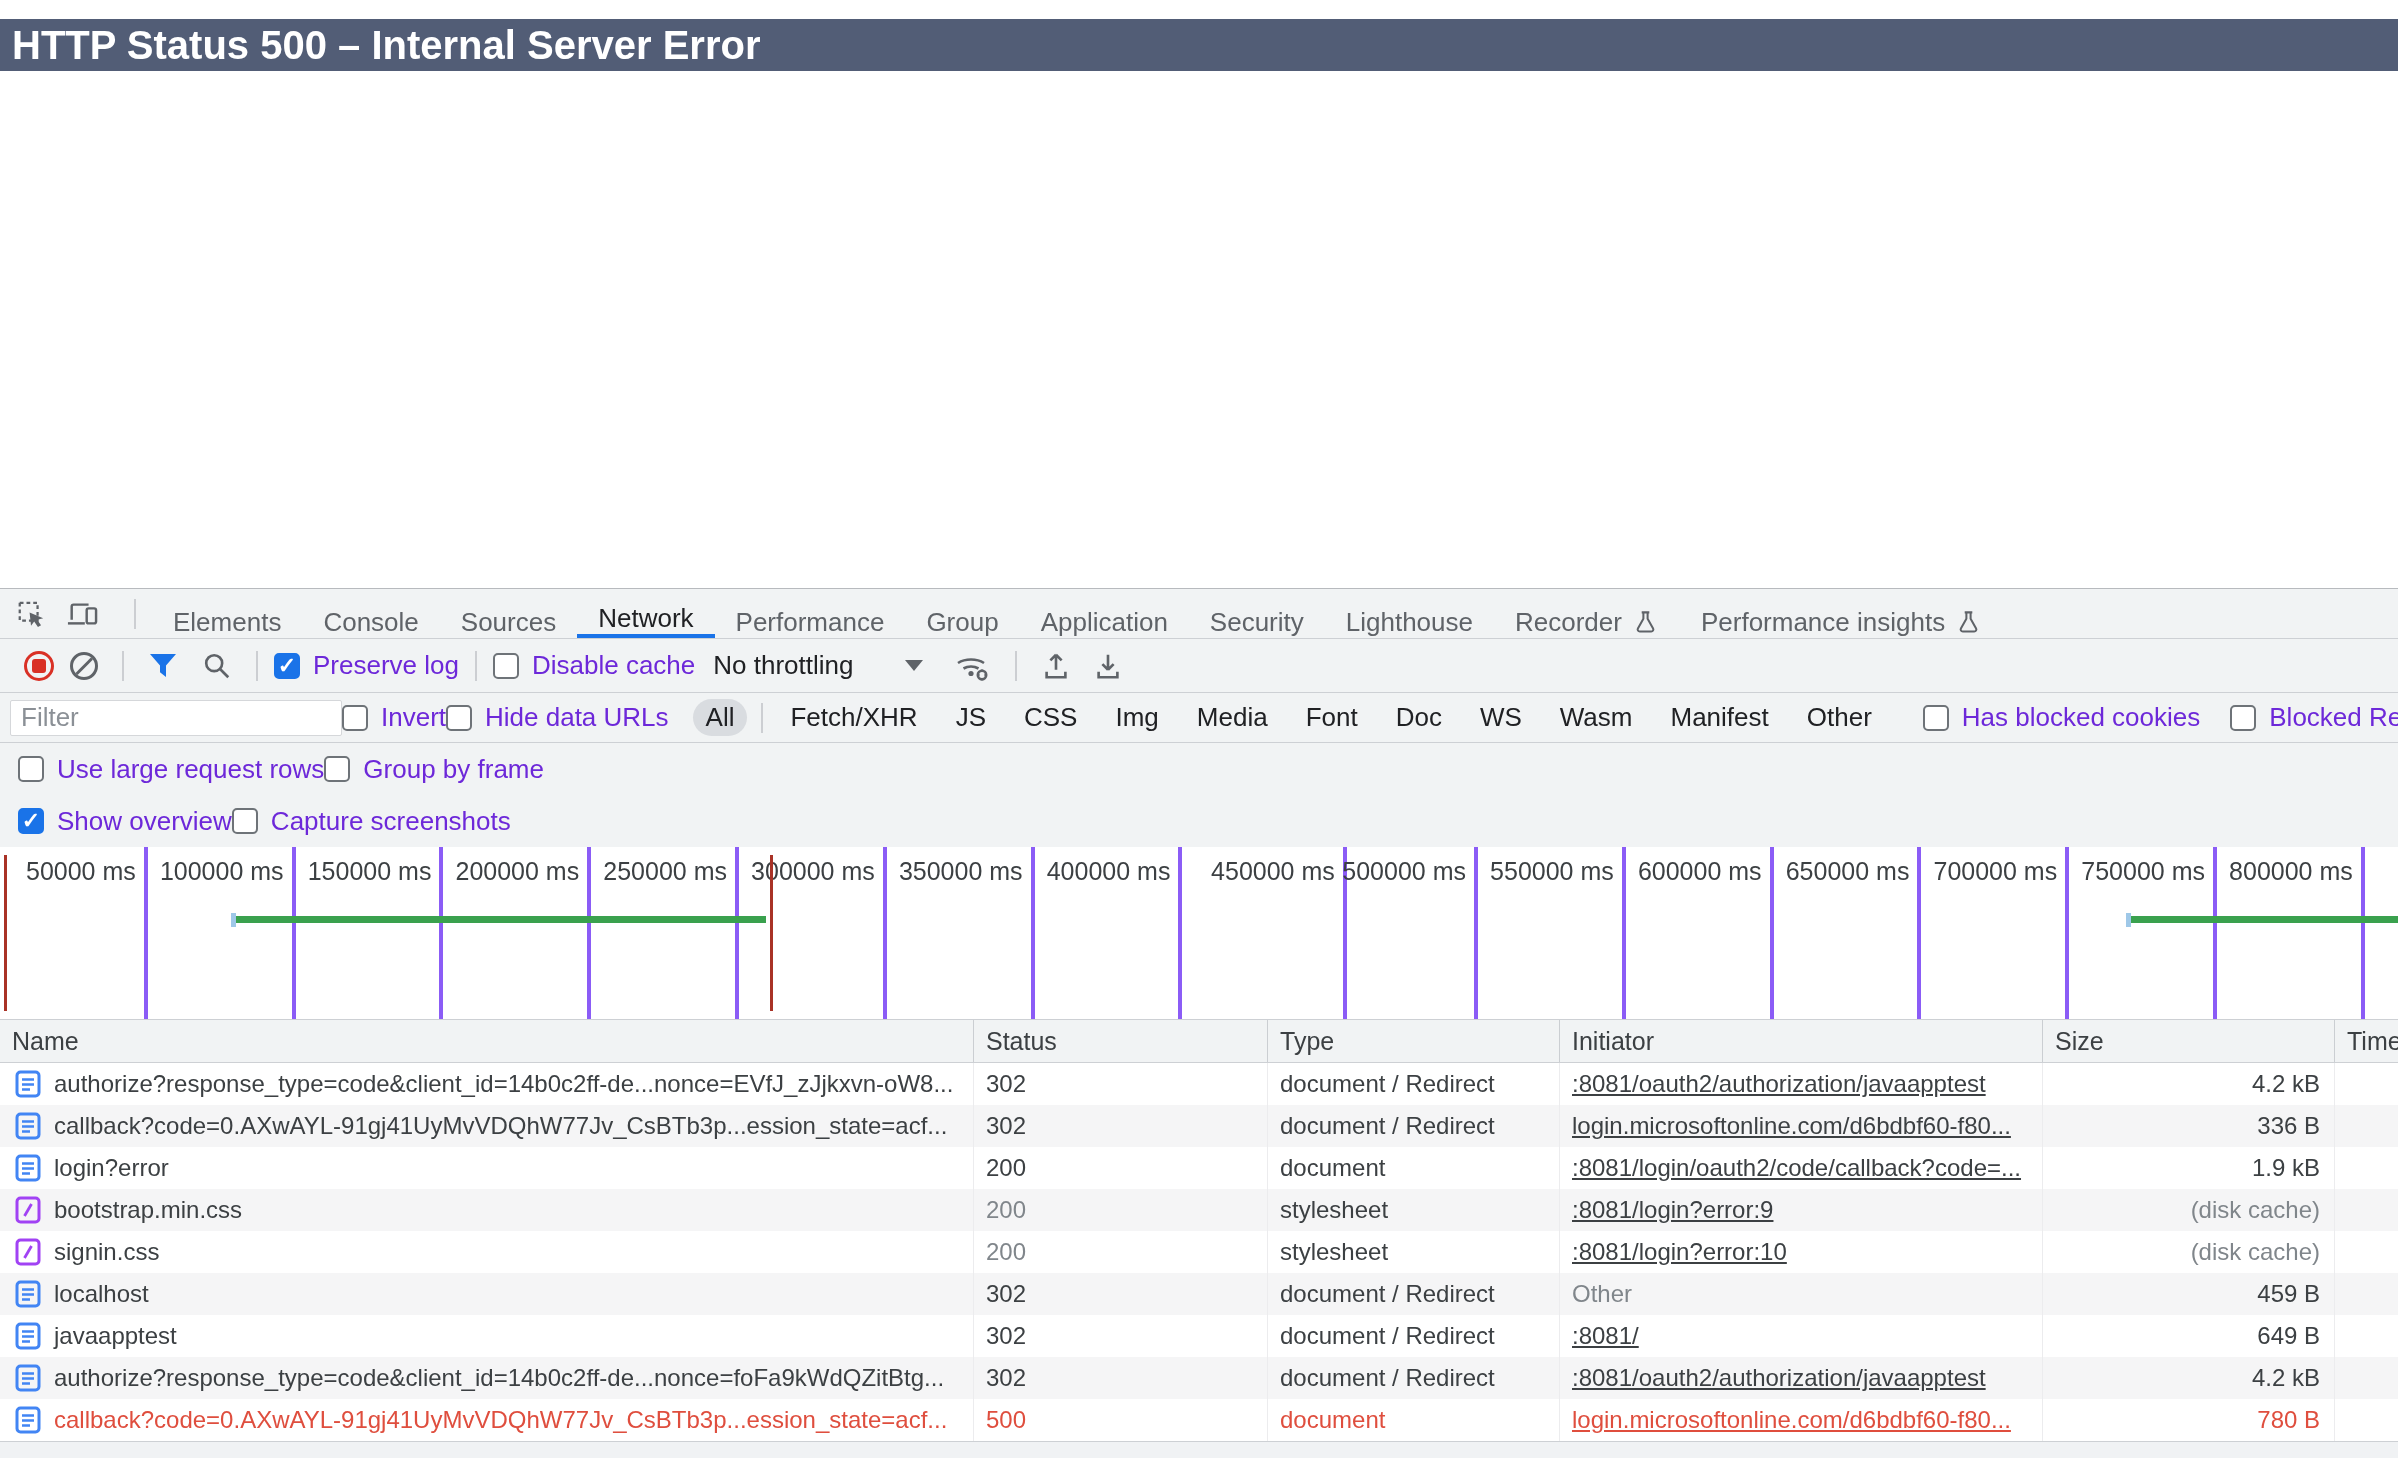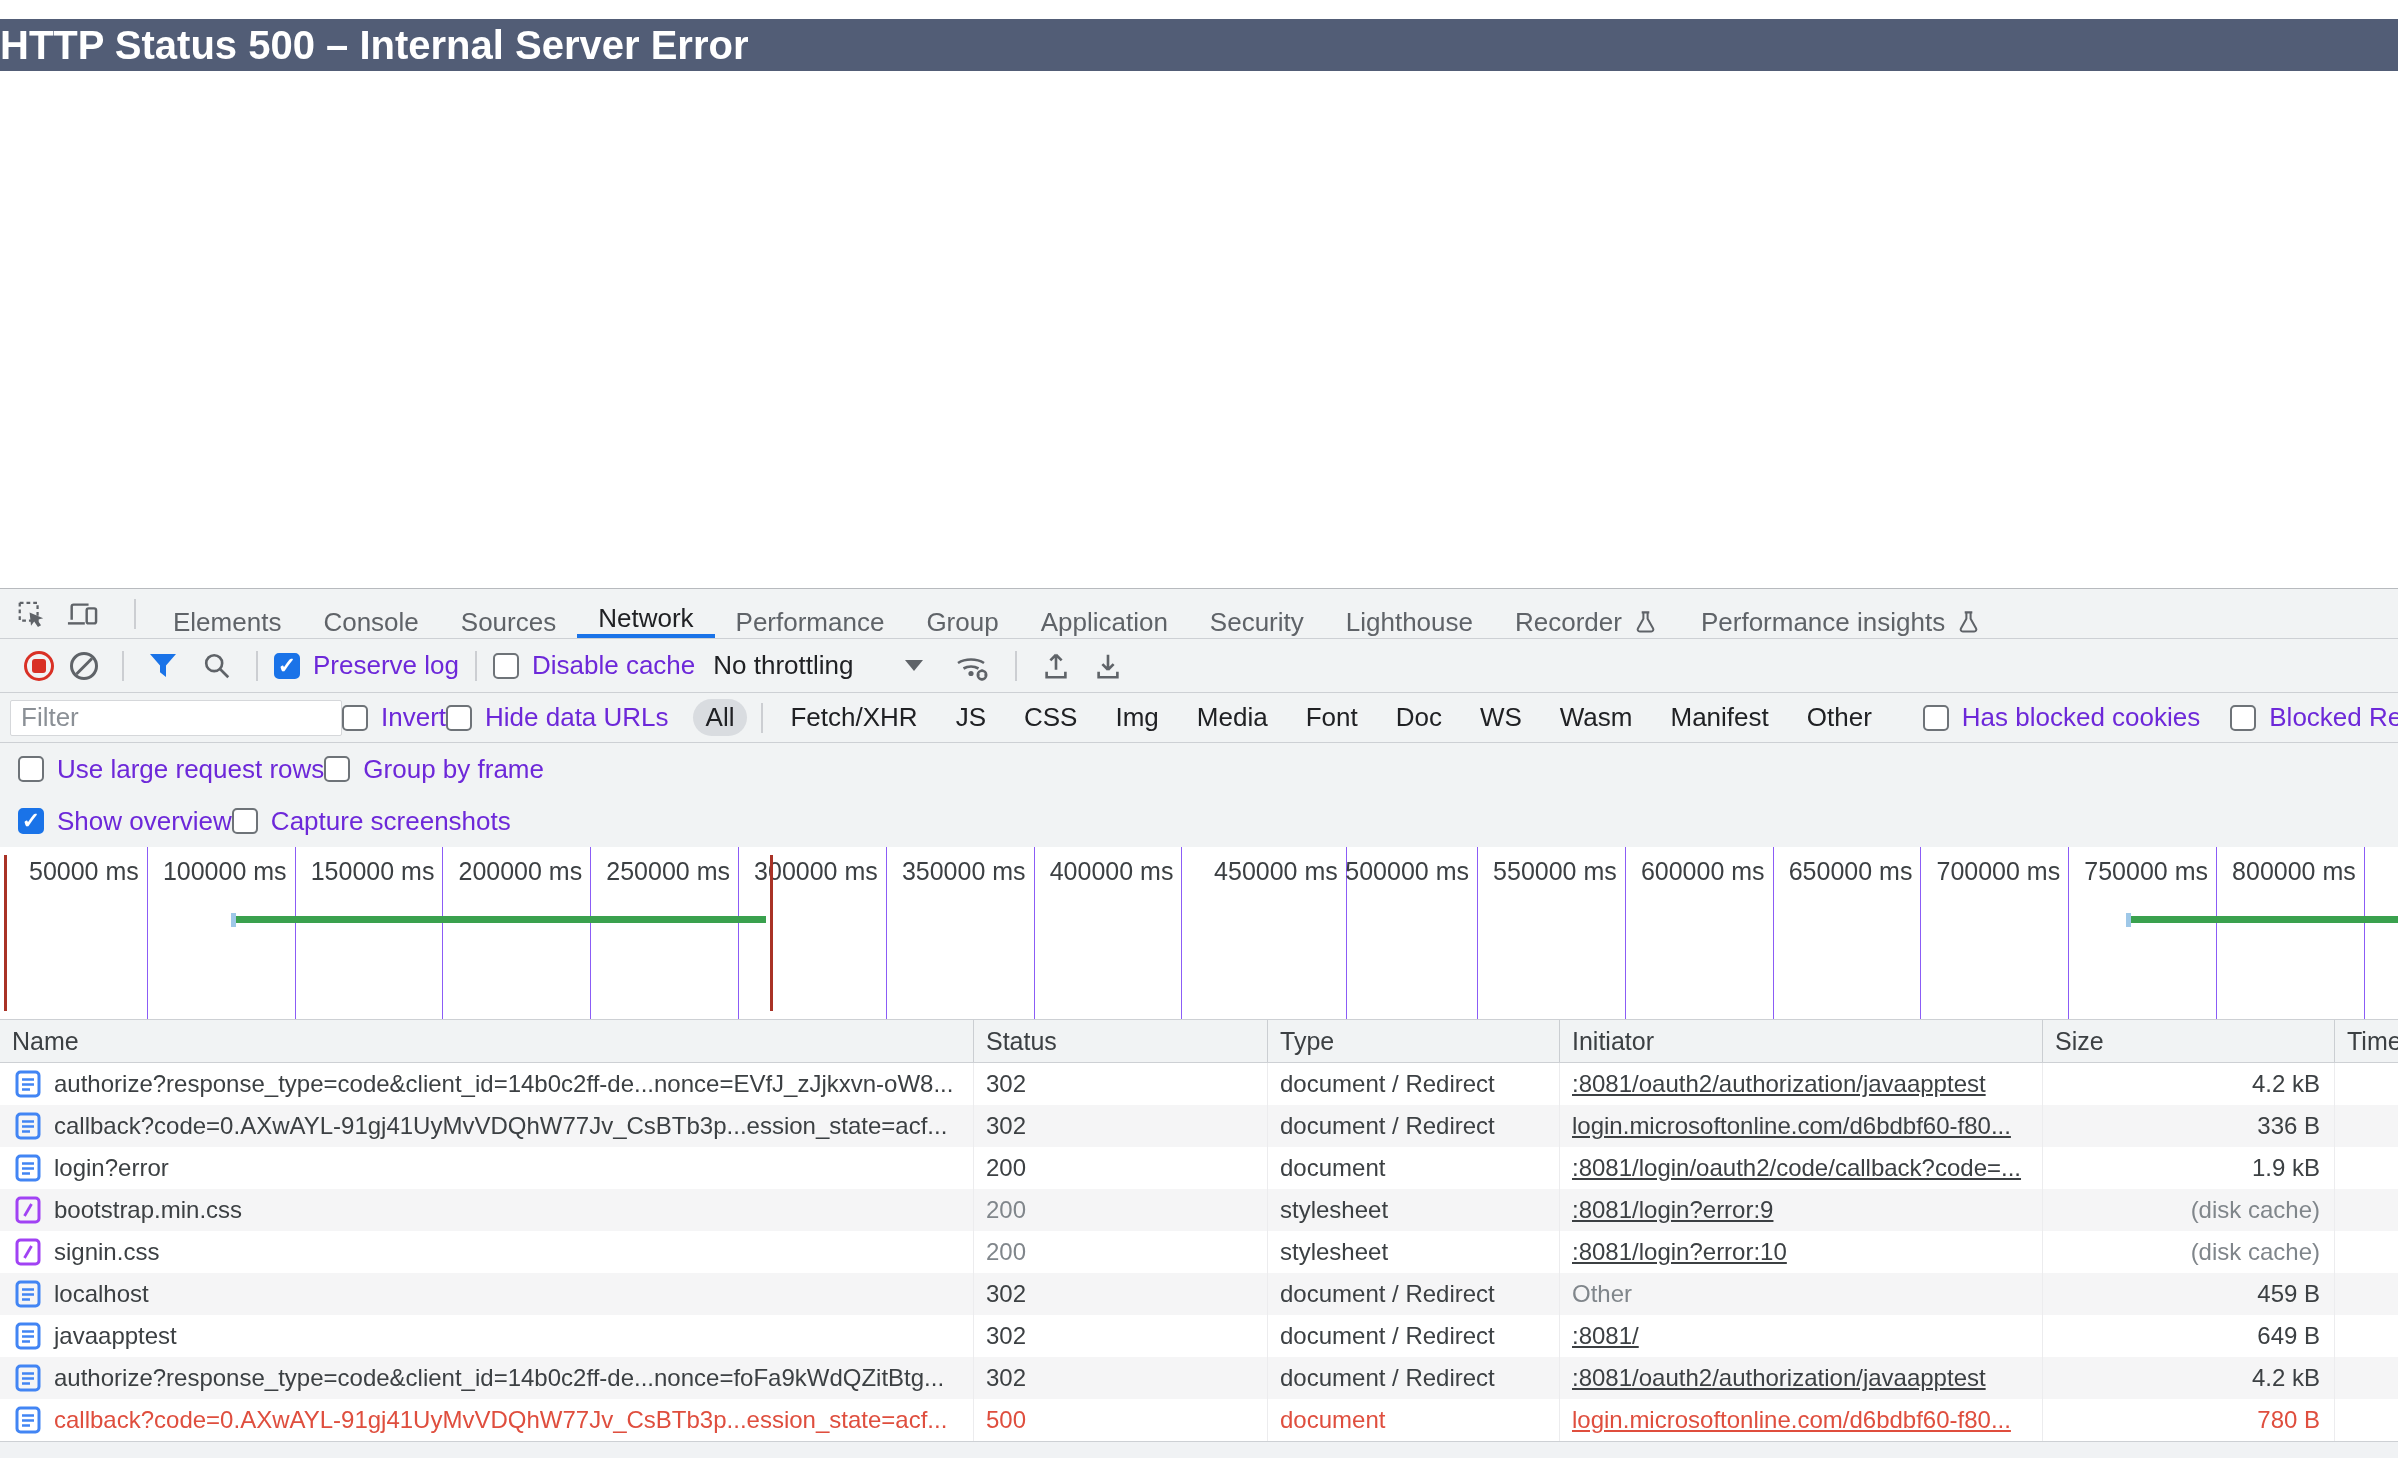--- a/index.html
+++ b/index.html
@@ -5,21 +5,21 @@
   html,body{margin:0;padding:0;}
   body{
     width:2398px;height:1458px;position:relative;background:#fff;
     font-family:"Liberation Sans",sans-serif;overflow:hidden;
     -webkit-font-smoothing:antialiased;
   }
   
   .error-header{
     position:absolute;top:19px;left:0;width:2398px;height:52px;
     background:#525d76;color:#fff;font-size:40px;font-weight:bold;
-    line-height:52px;box-sizing:border-box;white-space:nowrap;
+    line-height:52px;padding-left:12px;box-sizing:border-box;white-space:nowrap;
   }
   
   .devtools{
     position:absolute;top:588px;left:0;width:2398px;height:870px;
     background:#fff;border-top:1px solid #b7babe;box-sizing:border-box;color:#202124;
   }
   .devtools *{box-sizing:border-box;}
   .bar{position:absolute;left:0;width:2398px;background:#f1f3f4;display:flex;align-items:center;}
   .vsep{width:2px;height:30px;background:#ccced2;margin:0 16px;flex:0 0 auto;}
   
@@ -51,21 +51,21 @@
   .filter-input::placeholder{color:#8b9096;}
   .chips{display:flex;align-items:center;}
   .chip{padding:3px 13px;margin:0 6px;border-radius:22px;color:#202124;white-space:nowrap;}
   .chip.active{background:#d9dce0;}
   .adv{display:flex;align-items:center;gap:30px;margin-left:32px;overflow:hidden;flex:1 1 auto;white-space:nowrap;}
   
   .optrowA{top:154px;height:52px;padding-left:18px;}
   .optrowB{top:206px;height:52px;padding-left:18px;}
   
   .overview{position:absolute;top:258px;left:0;width:2398px;height:172px;background:#fff;overflow:hidden;}
-  .ov-sec{position:absolute;top:0;bottom:0;border-right:1px solid #8b5cf6;color:#3c4043;font-size:25px;
+  .ov-sec{position:absolute;top:0;bottom:0;border-right:4px solid #8b5cf6;color:#3c4043;font-size:25px;
     text-align:right;padding:10px 8px 0 0;}
   .ov-bar{position:absolute;height:7px;top:69px;}
   .ov-cap{position:absolute;width:5px;height:14px;top:66px;}
   .ov-line{position:absolute;top:8px;bottom:8px;width:3px;}
   
   .nt-head{position:absolute;top:430px;left:0;width:2398px;height:44px;background:#f1f3f4;
     border-top:1px solid #cdd0d4;border-bottom:1px solid #cdd0d4;display:grid;
     grid-template-columns:974px 294px 292px 483px 292px 1fr;align-items:stretch;
     font-size:25px;color:#3c4043;}
   .nt-head .hcell{display:flex;align-items:center;padding:0 12px;border-right:1px solid #cbced2;overflow:hidden;white-space:nowrap;}

